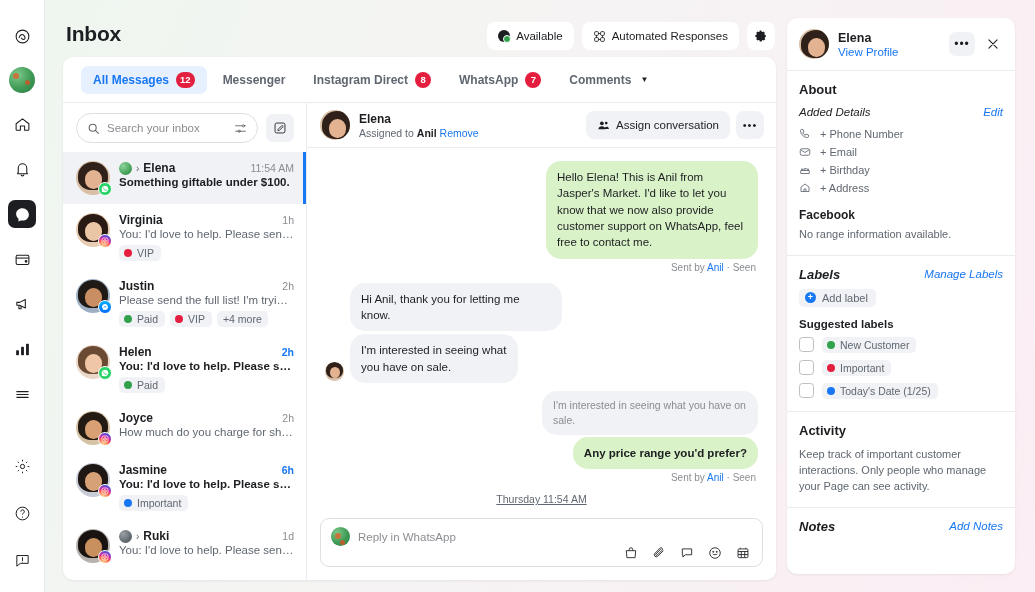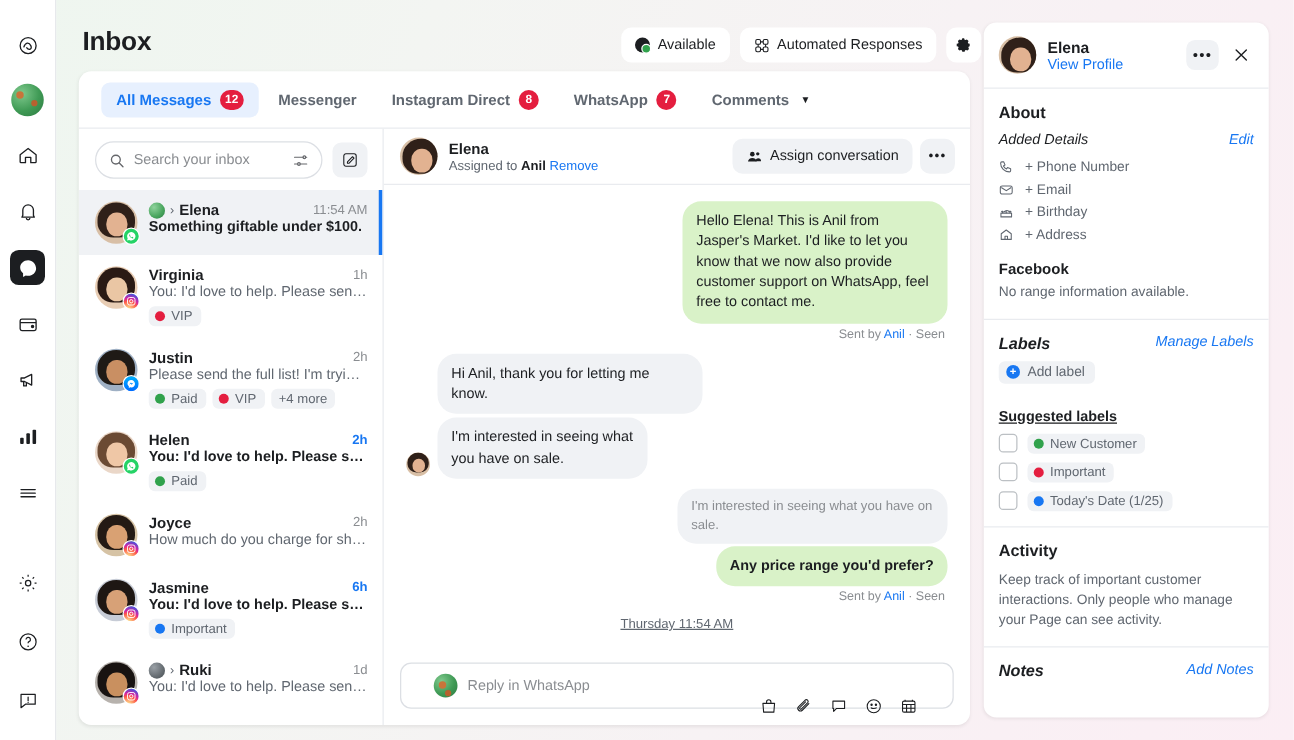--- a/index.html
+++ b/index.html
@@ -42,21 +42,21 @@
   }
 
   
   .page-title {
     position: absolute; left: 66px; top: 22px;
     font-size: 21px; font-weight: bold; letter-spacing: -0.2px; color: #1c1e21;
   }
 
   
   .header-actions {
-    position: absolute; right: 250px; top: 22px;
+    position: absolute; right: 260px; top: 22px;
     display: flex; align-items: flex-end; gap: 8px;
   }
   .pill {
     height: 28px; border-radius: 8px; background: #ffffff;
     display: flex; align-items: center; gap: 6px; padding: 0 11px;
     font-size: 11.5px; color: #1c1e21; border: none; cursor: pointer;
   }
   .pill.square { width: 28px; padding: 0; justify-content: center; }
   .avail-dot {
     width: 12px; height: 12px; border-radius: 50%;
@@ -182,21 +182,21 @@
   .bubble.out.bold { font-weight: bold; }
   .meta { text-align: right; font-size: 10px; color: #8a8d91; margin: 3px 2px 10px 0; }
   .msg-av { width: 19px; height: 19px; flex: none; margin-bottom: 2px; }
   .msg-av .av { width: 19px; height: 19px; }
   .msg-av .av .hair { left: 1px; top: 0; width: 17px; height: 16px; }
   .msg-av .av .face { left: 5px; top: 5px; width: 10px; height: 11px; }
   .daystamp { text-align: center; font-size: 10.5px; color: #606770; margin: 9px 0 10px; text-decoration: underline; }
 
   .composer {
     margin: 0 13px 13px 13px; border: 1px solid #dcdfe4; border-radius: 9px;
-    height: 37px; padding: 8px 26px; display: flex; flex-direction: column;
+    height: 49px; padding: 8px 10px; display: flex; flex-direction: column;
   }
   .comp-top { display: flex; align-items: center; gap: 8px; }
   .comp-ph { color: #8a8d91; font-size: 11.5px; }
   .comp-tools { margin-top: auto; display: flex; justify-content: flex-end; gap: 14px; padding-right: 2px; }
   .comp-tools span { cursor: pointer; color: #1c1e21; display: flex; }
 
   
   .rpanel {
     position: absolute; left: 787px; top: 18px; width: 228px; height: 556px;
     background: #ffffff; border-radius: 10px; overflow: hidden;
@@ -223,21 +223,21 @@
   .sub-title { font-size: 12px; font-weight: bold; margin: 11px 0 5px; }
   .muted { font-size: 11px; color: #606770; line-height: 1.45; }
   .add-label {
     display: inline-flex; align-items: center; gap: 6px; background: #f0f2f5;
     border-radius: 5px; padding: 3px 8px 3px 6px; font-size: 11px; color: #606770; cursor: pointer;
   }
   .plus-circle {
     width: 11px; height: 11px; border-radius: 50%; background: #1877f2; color: #fff;
     font-size: 9px; line-height: 11px; text-align: center; font-weight: bold;
   }
-  .sugg-title { font-size: 11.5px; font-weight: bold; margin: 21px 0 7px; text-decoration: underline; }
+  .sugg-title { font-size: 11.5px; font-weight: bold; margin: 11px 0 7px; }
   .sugg { display: flex; align-items: center; gap: 8px; margin-bottom: 7px; }
   .cbox { width: 15px; height: 15px; border: 1.5px solid #bcc0c4; border-radius: 3.5px; cursor: pointer; flex: none; }
 
   svg { display: block; }
 </style>
 </head>
 <body>
 
 <div class="rail">
   <div class="rail-top">

